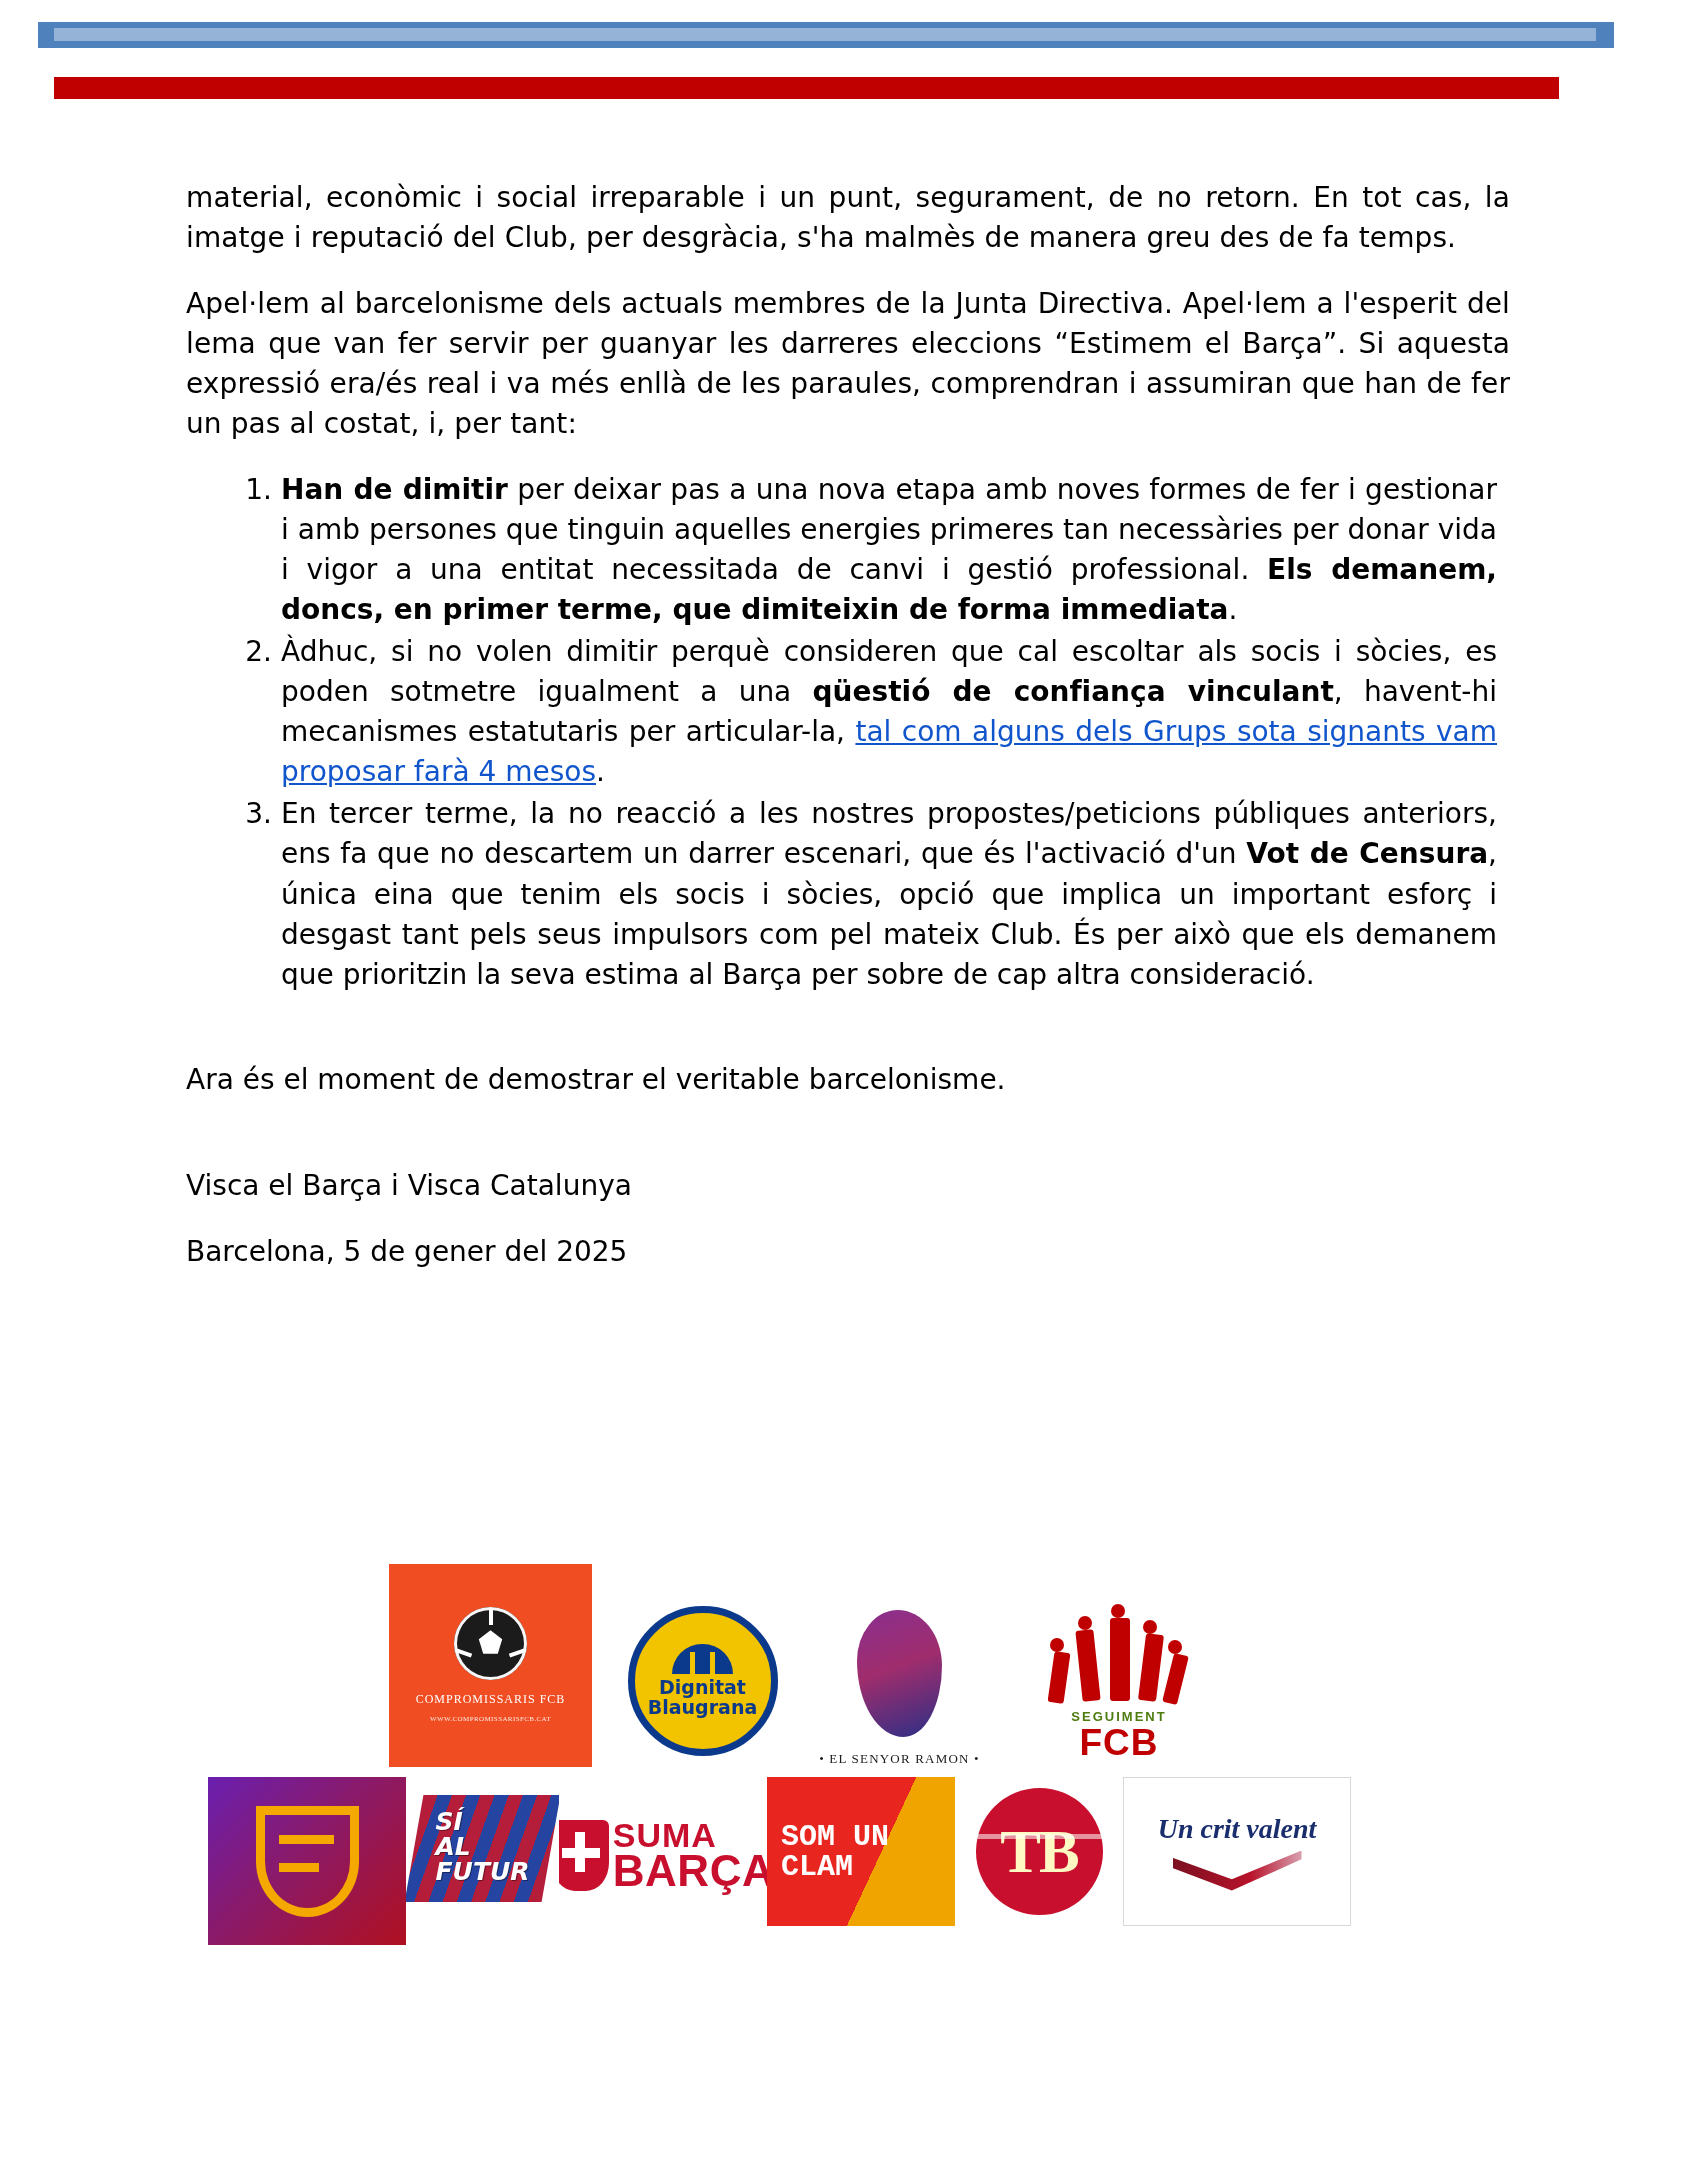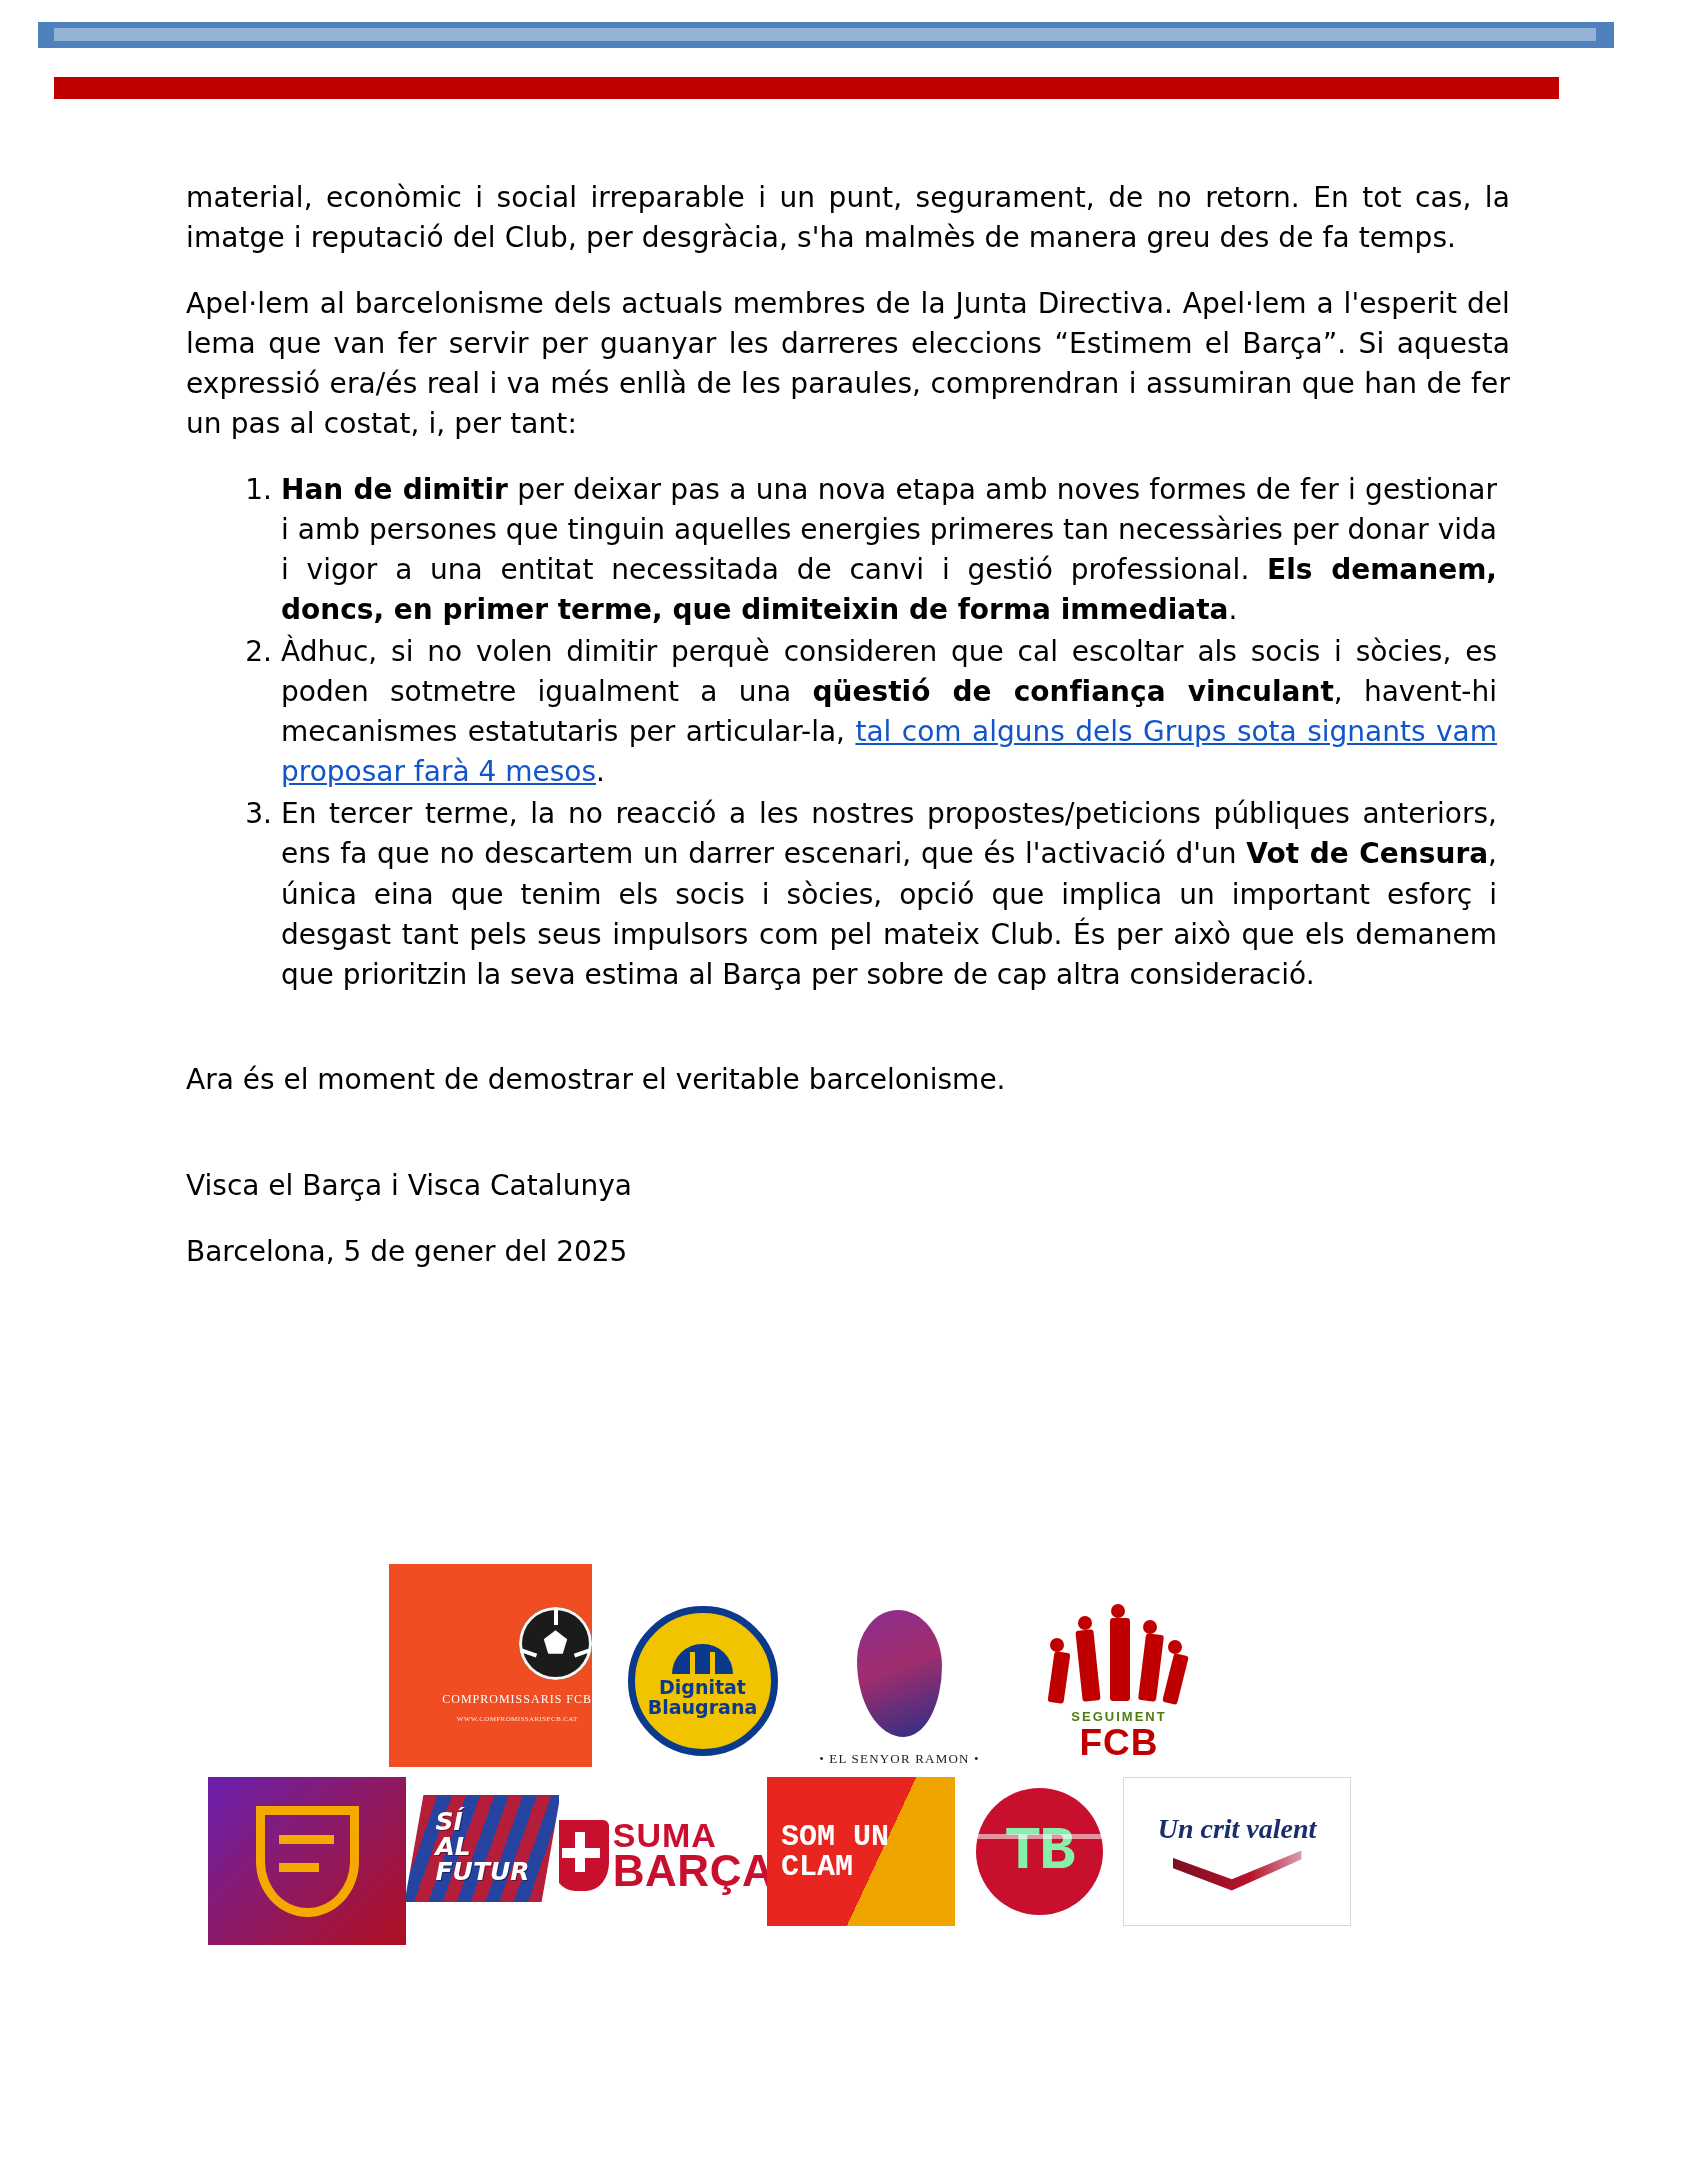--- a/index.html
+++ b/index.html
@@ -138,21 +138,21 @@
     overflow: hidden;
     background: #ffffff;
     flex: none;
   }
 
   
   .logo-compromissaris {
     width: 203px; height: 203px;
     background: #f04d23;
     display: flex; flex-direction: column;
-    align-items: flex-end; justify-content: center;
+    align-items: center; justify-content: center;
   }
   .ball {
     width: 73px; height: 73px; border-radius: 50%;
     background: #1b1b1b;
     position: relative;
     margin-bottom: 10px;
     box-shadow: inset 0 0 0 3px #f7f7f7;
   }
   .ball::before {
     content: "";
@@ -360,22 +360,22 @@
     background: #ffffff;
     display:flex; align-items:center; justify-content:center;
   }
   .tb-circle {
     width: 127px; height: 127px; border-radius: 50%;
     background: #c8102e;
     display:flex; align-items:center; justify-content:center;
     position: relative;
   }
   .tb-circle .tb-text {
-    color: #86efac; font-weight: bold; font-size: 61px; letter-spacing: -2px;
-    font-family: Liberation Mono, monospace;
+    color: #fef9c3; font-weight: bold; font-size: 61px; letter-spacing: -2px;
+    font-family: Liberation Serif, serif;
   }
   .tb-circle::before {
     content:""; position:absolute; left:0; top:46px; width:100%; height:5px;
     background: rgba(255,255,255,0.55);
   }
 
   .logo-crit {
     width: 228px; height: 149px;
     background:#ffffff; border: 1px solid #d8d8d8;
     display:flex; flex-direction:column; align-items:center; justify-content:center;

